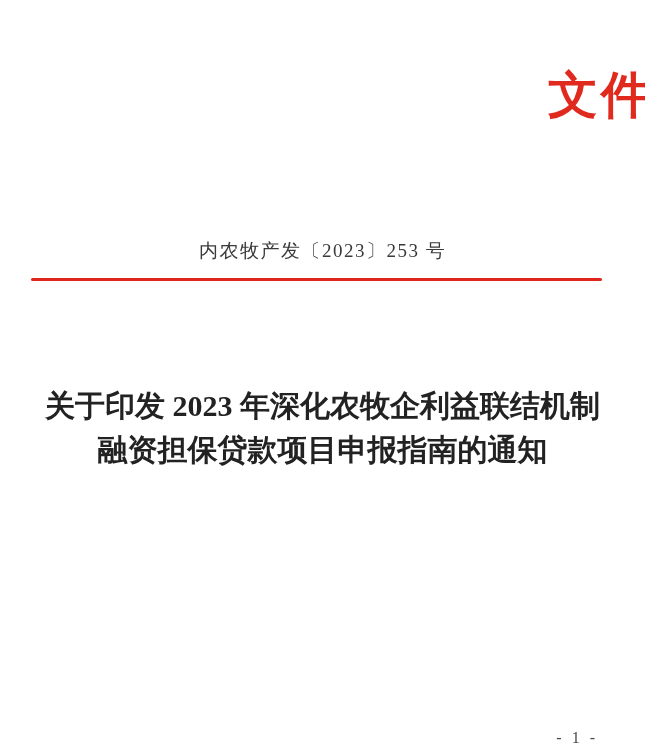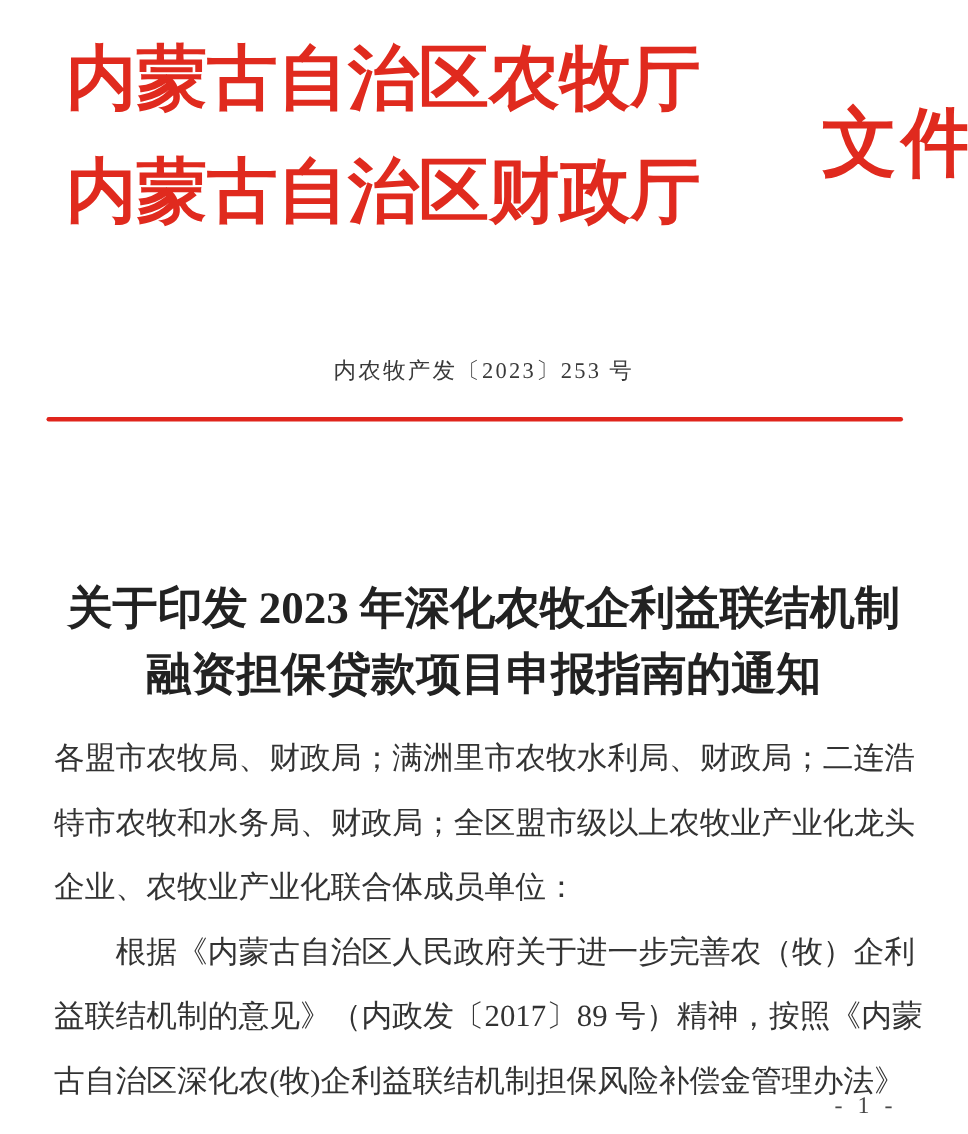--- a/index.html
+++ b/index.html
@@ -35,21 +35,21 @@
     letter-spacing: 3px;
     white-space: nowrap;
     margin-left: 46px;
   }
   .doc-number {
     position: absolute;
     left: 0;
     top: 238px;
     width: 100%;
     text-align: center;
-    font-size: 15px;
+    font-size: 19px;
     color: #3a3a3a;
     letter-spacing: 1.5px;
     white-space: nowrap;
   }
   .red-line {
     position: absolute;
     left: 31px;
     top: 278px;
     width: 571px;
     height: 3px;
@@ -91,40 +91,28 @@
     color: #4a4a4a;
     letter-spacing: 3px;
     white-space: nowrap;
   }
 </style>
 </head>
 <body>
 
 <div class="page">
 
-  <div class="agency-names">
-    <div class="agency-line">内蒙古自治区农牧厅</div>
-    <div class="agency-line">内蒙古自治区财政厅</div>
-  </div>
 
   <div class="doc-type">文件</div>
 
   <div class="doc-number">内农牧产发〔2023〕253 号</div>
 
   <div class="red-line"></div>
 
   <div class="title-block">
     <div>关于印发 2023 年深化农牧企利益联结机制</div>
     <div>融资担保贷款项目申报指南的通知</div>
   </div>
 
-  <div class="body-block">
-    <div class="body-line">各盟市农牧局、财政局；满洲里市农牧水利局、财政局；二连浩</div>
-    <div class="body-line">特市农牧和水务局、财政局；全区盟市级以上农牧业产业化龙头</div>
-    <div class="body-line">企业、农牧业产业化联合体成员单位：</div>
-    <div class="body-line indented">根据《内蒙古自治区人民政府关于进一步完善农（牧）企利</div>
-    <div class="body-line">益联结机制的意见》（内政发〔2017〕89 号）精神，按照《内蒙</div>
-    <div class="body-line">古自治区深化农(牧)企利益联结机制担保风险补偿金管理办法》</div>
-  </div>
 
   <div class="page-number">- 1 -</div>
 
 </div>
 
 </body></html>

